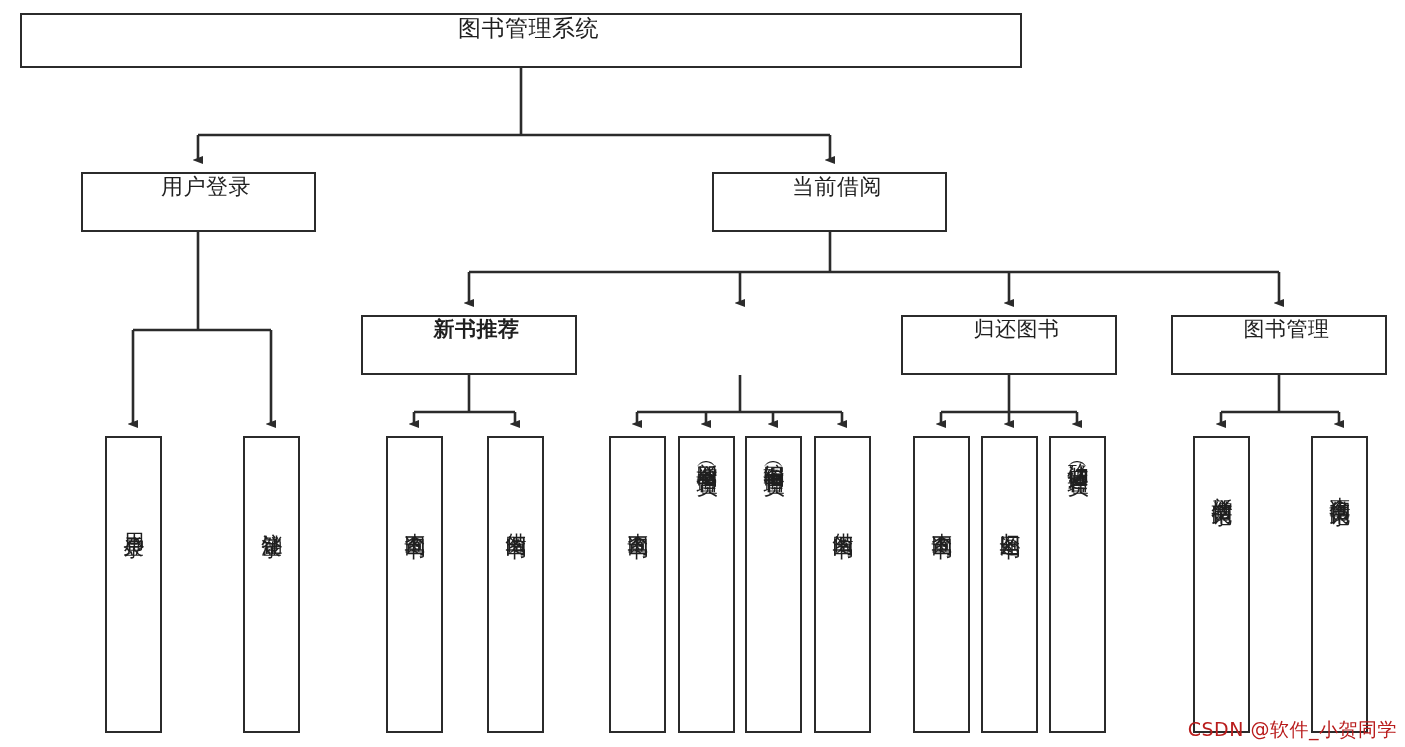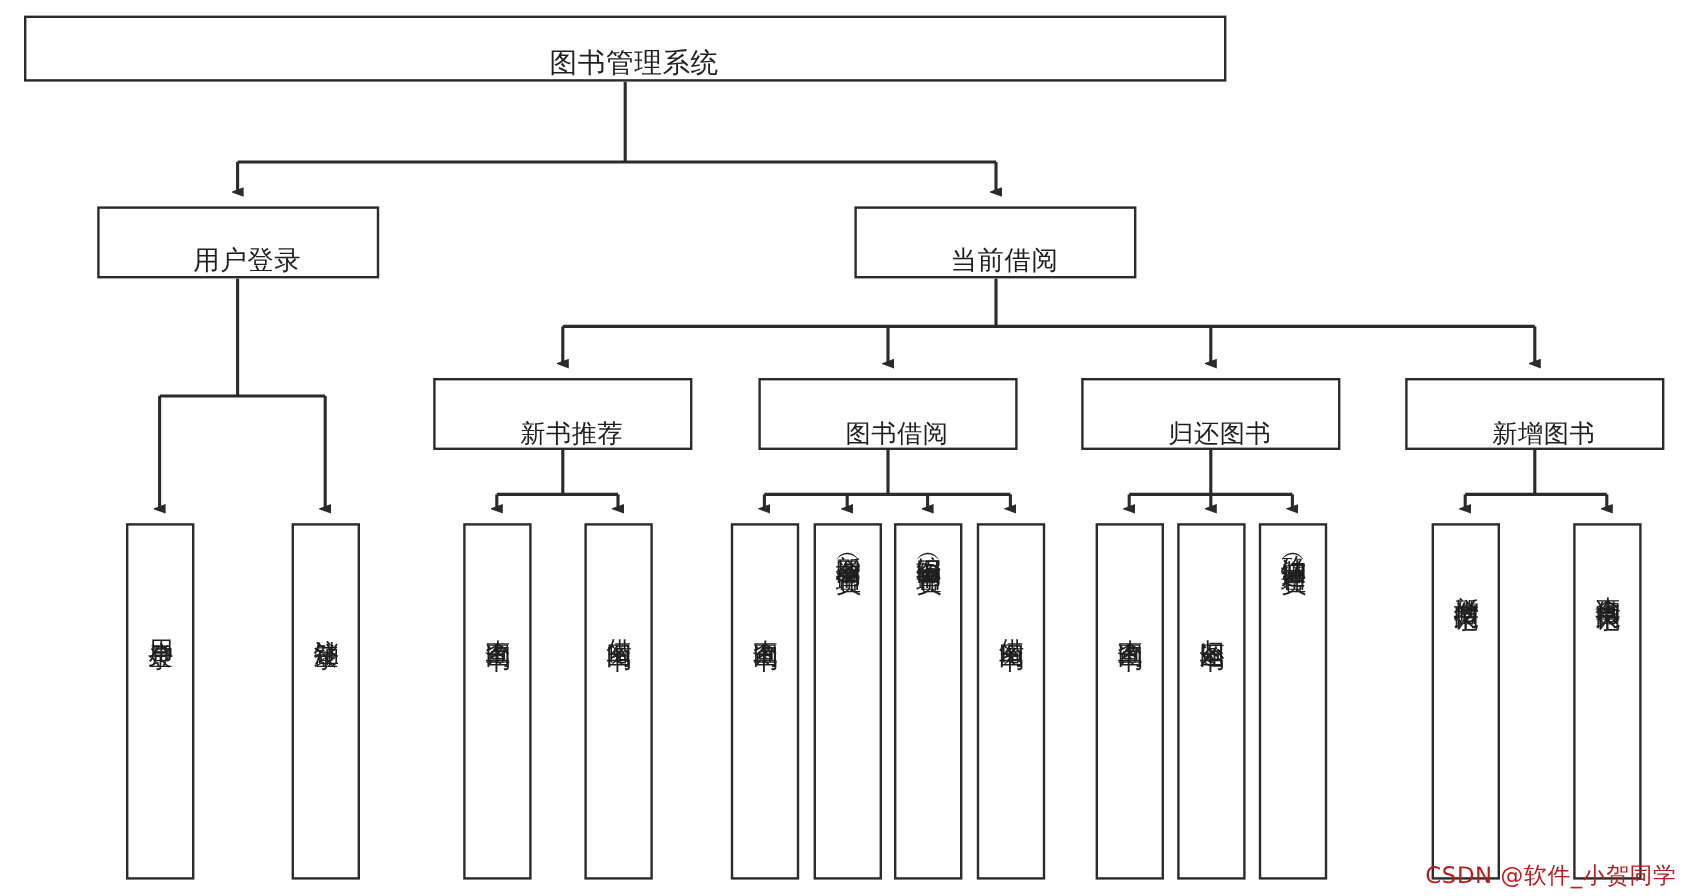--- a/index.html
+++ b/index.html
@@ -26,21 +26,21 @@
     width: 1405px;
     height: 747px;
     pointer-events: none;
   }
   .node {
     position: absolute;
     box-sizing: border-box;
     background: #ffffff;
     border: 2.5px solid #2b2b2b;
     display: flex;
-    align-items: flex-end;
+    align-items: flex-start;
     justify-content: center;
     text-align: center;
     color: #1f1f1f;
     z-index: 2;
     padding-left: 15px;
   }
   .node.root      { font-size: 23px; }
   .node.level2    { font-size: 22px; }
   .node.level3    { font-size: 21px; }
   .node-label {
@@ -136,31 +136,28 @@
     <span class="node-label">图书管理系统</span>
   </div>
 
   <div class="node level2" style="left:81px; top:172px; width:235px; height:60px;">
     <span class="node-label">用户登录</span>
   </div>
   <div class="node level2" style="left:712px; top:172px; width:235px; height:60px;">
     <span class="node-label">当前借阅</span>
   </div>
 
-  <div class="node level3" style="left:361px; top:315px; width:216px; height:60px;">
+  <div class="node level3" style="left:361px; top:315px; width:216px; height:60px;font-weight:bold;">
     <span class="node-label">新书推荐</span>
-  </div>
-  <div class="node level3" style="left:632px; top:315px; width:216px; height:60px;">
-    <span class="node-label">图书借阅</span>
   </div>
   <div class="node level3" style="left:901px; top:315px; width:216px; height:60px;">
     <span class="node-label">归还图书</span>
   </div>
   <div class="node level3" style="left:1171px; top:315px; width:216px; height:60px;">
-    <span class="node-label">新增图书</span>
+    <span class="node-label">图书管理</span>
   </div>
 
   <div class="node leaf mid" style="left:105px; top:436px; width:57px; height:297px;">
     <span class="node-label">用户登录</span>
   </div>
   <div class="node leaf mid" style="left:243px; top:436px; width:57px; height:297px;">
     <span class="node-label">注销登录</span>
   </div>
 
   <div class="node leaf mid" style="left:386px; top:436px; width:57px; height:297px;">

